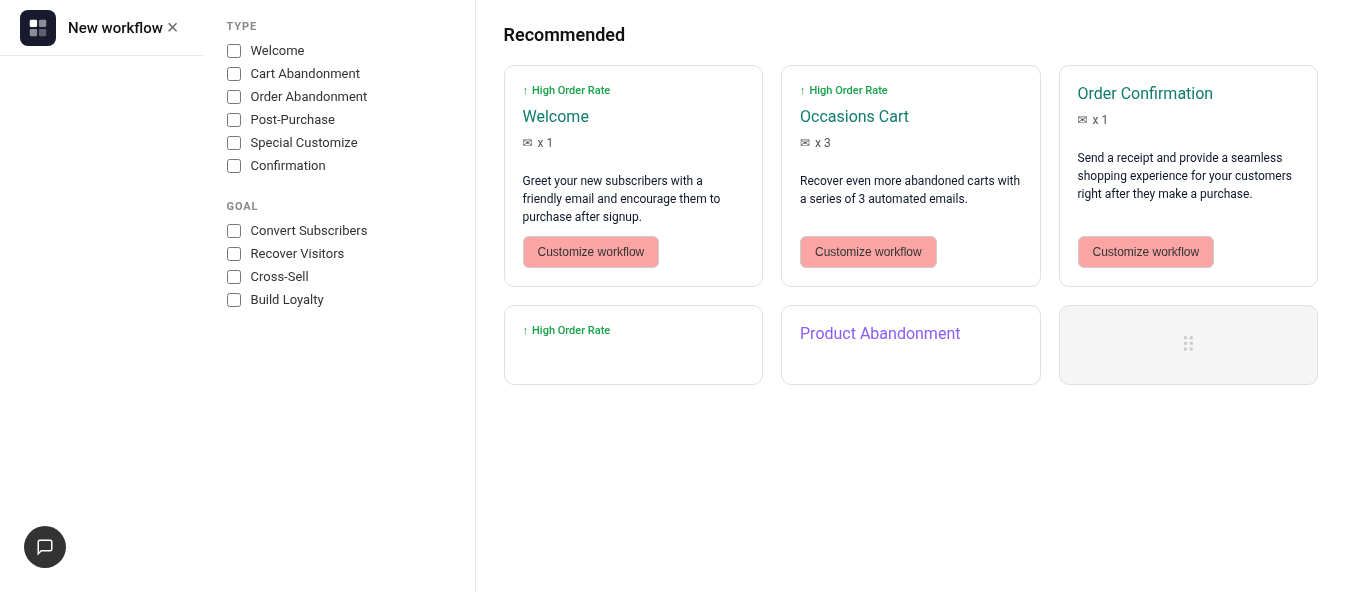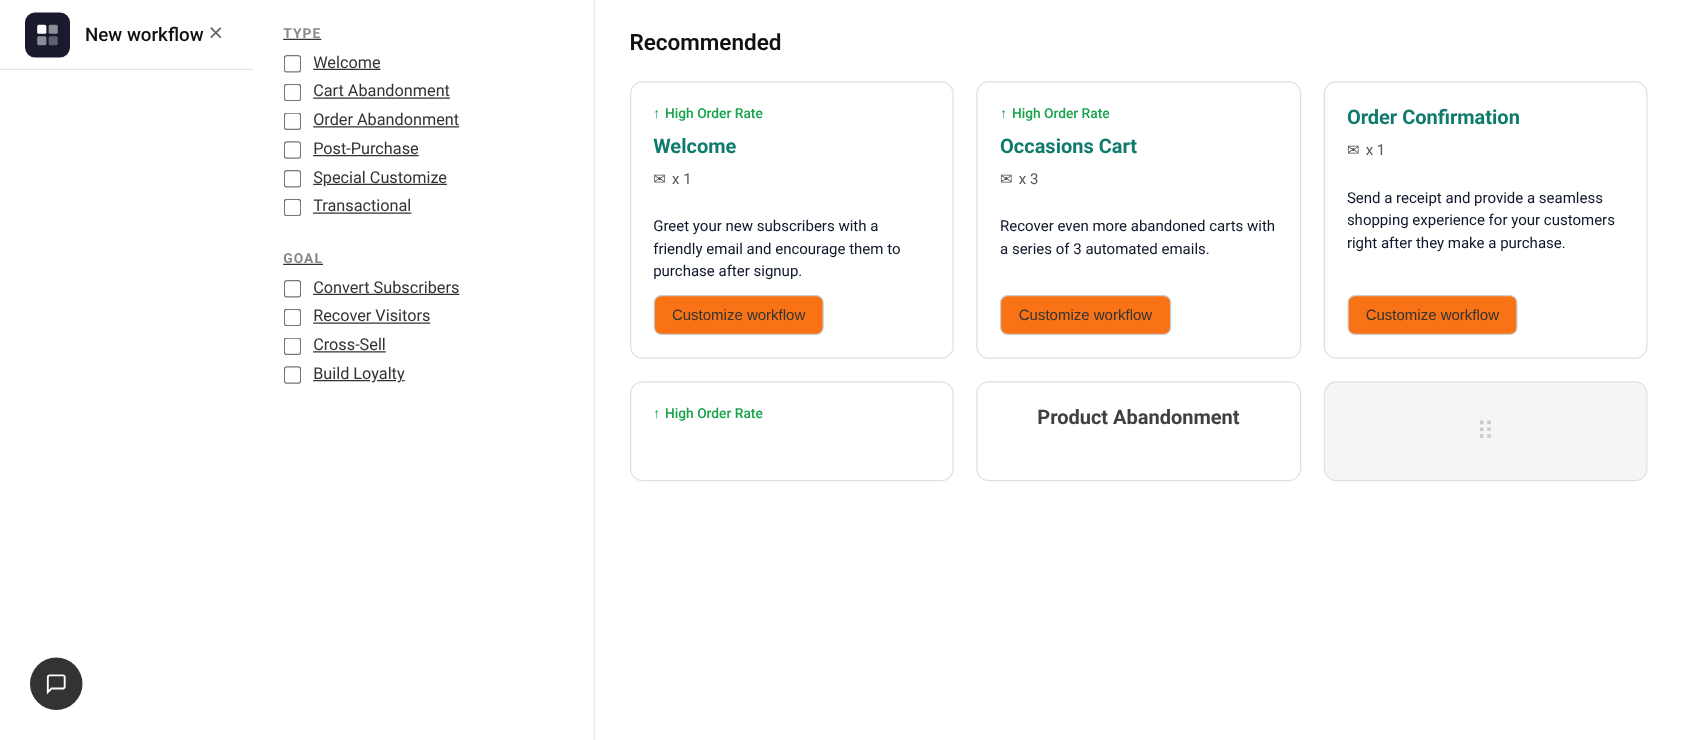--- a/index.html
+++ b/index.html
@@ -59,21 +59,20 @@
       flex: 1;
       overflow: hidden;
     }
 
     .sidebar {
       width: 273px;
       flex-shrink: 0;
       padding: 20px 24px;
       border-right: 1px solid #e5e7eb;
       overflow-y: auto;
-      text-decoration: underline;
     }
 
     .section-label {
       font-size: 11px;
       font-weight: 700;
       color: #888;
       letter-spacing: 0.08em;
       text-transform: uppercase;
       margin-bottom: 10px;
     }
@@ -142,21 +141,21 @@
       color: #16a34a;
       font-weight: 500;
     }
 
     .card-badge .arrow-up {
       color: #16a34a;
     }
 
     .card-name {
       font-size: 16px;
-      font-weight: 700;
+      font-weight: 400;
       color: #0f7b6c;
     }
 
     .card-meta {
       display: flex;
       align-items: center;
       gap: 5px;
       font-size: 12px;
       color: #555;
     }
@@ -169,21 +168,21 @@
     .card-description {
       font-size: 12px;
       color: #0f172a;
       line-height: 1.5;
       flex: 1;
       margin-top: 12px;
     }
 
     .customize-btn {
       border: 1px solid #ccc;
-      background: #f97316;
+      background: #fca5a5;
       border-radius: 6px;
       padding: 8px 14px;
       font-size: 12px;
       color: #333;
       cursor: pointer;
       font-weight: 500;
       transition: background 0.15s;
       align-self: flex-start;
     }
 
@@ -247,21 +246,21 @@
       <div class="filter-item">
         <input type="checkbox" style="">
         <span class="filter-label">Post-Purchase</span>
       </div>
       <div class="filter-item">
         <input type="checkbox" style="">
         <span class="filter-label">Special Customize</span>
       </div>
       <div class="filter-item">
         <input type="checkbox" style="">
-        <span class="filter-label">Transactional</span>
+        <span class="filter-label">Confirmation</span>
       </div>
 
       <div class="goal-section">
         <div class="section-label">GOAL</div>
 
         <div class="filter-item">
           <input type="checkbox" style="">
           <span class="filter-label">Convert Subscribers</span>
         </div>
         <div class="filter-item">
@@ -326,21 +325,21 @@
       <div class="cards-grid">
 
         <div class="workflow-card" style="min-height: 80px;">
           <div class="card-badge">
             <span class="arrow-up">↑</span>
             <span>High Order Rate</span>
           </div>
         </div>
 
         <div class="workflow-card" style="min-height: 80px;">
-          <div class="card-name" style="color: #404040; font-size: 16px; font-weight: 700; text-align: center;">Product Abandonment</div>
+          <div class="card-name" style="color: #8b5cf6; font-size: 16px; font-weight: 400;">Product Abandonment</div>
         </div>
 
         <div class="spacer-card" style="min-height: 80px; display:flex; align-items:center; justify-content:center;">
           <span style="color:#ccc; font-size:20px;">⠿</span>
         </div>
       </div>
     </div>
   </div>
 
   <div class="chat-btn" style="position:absolute; bottom:24px; left:24px;">

